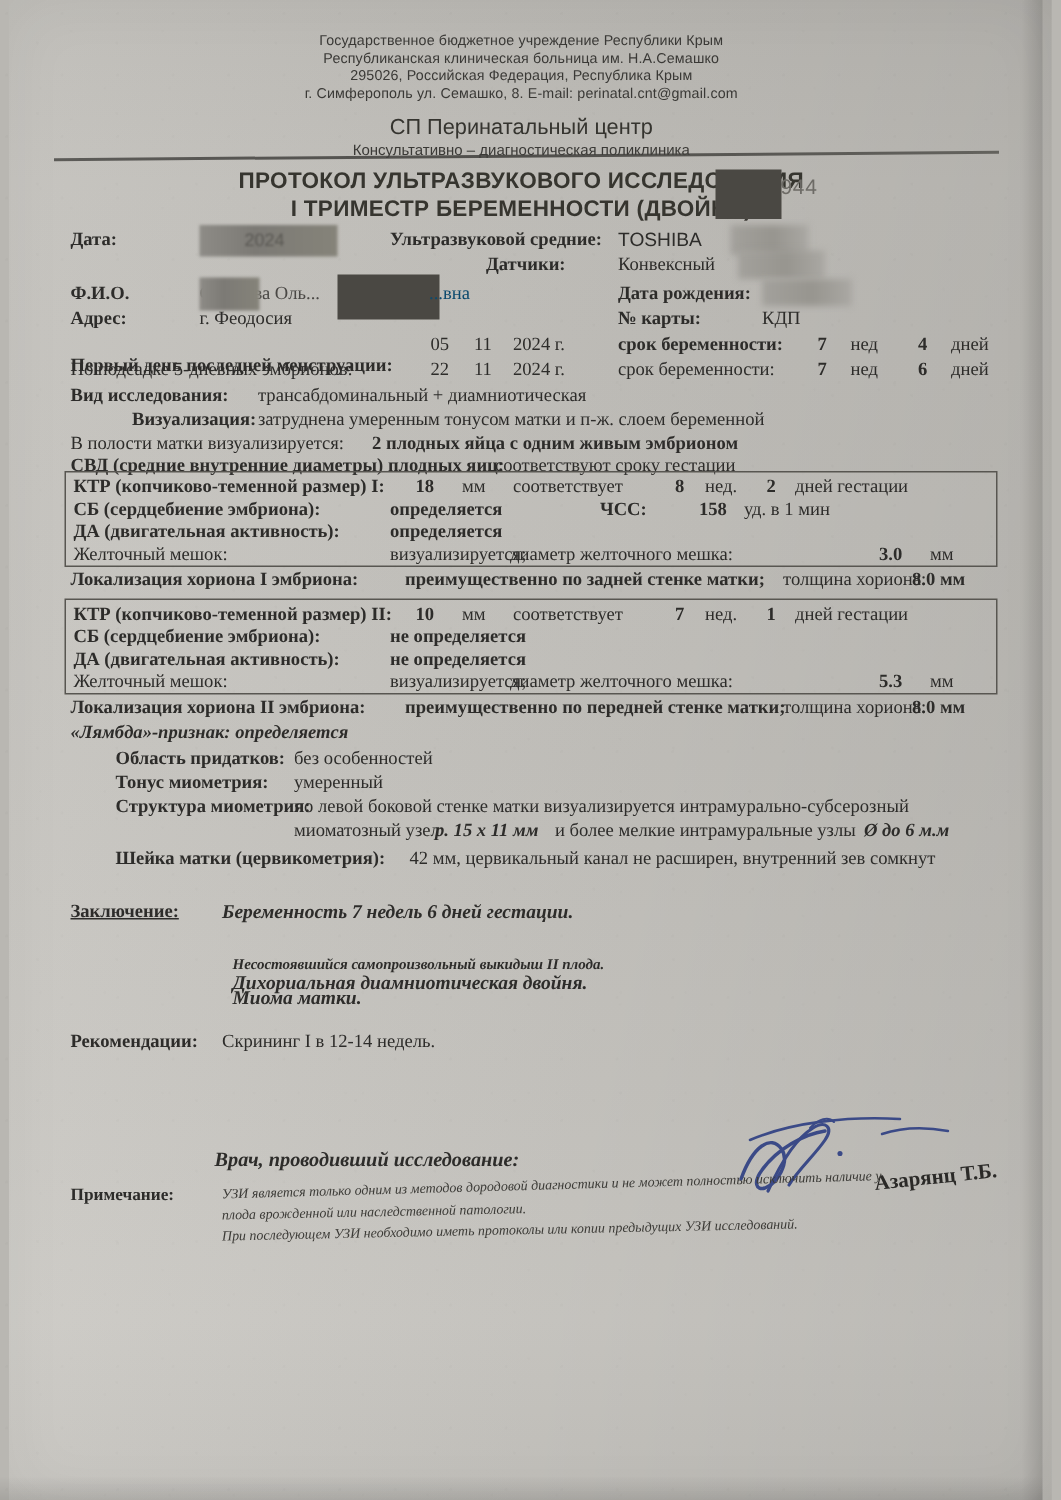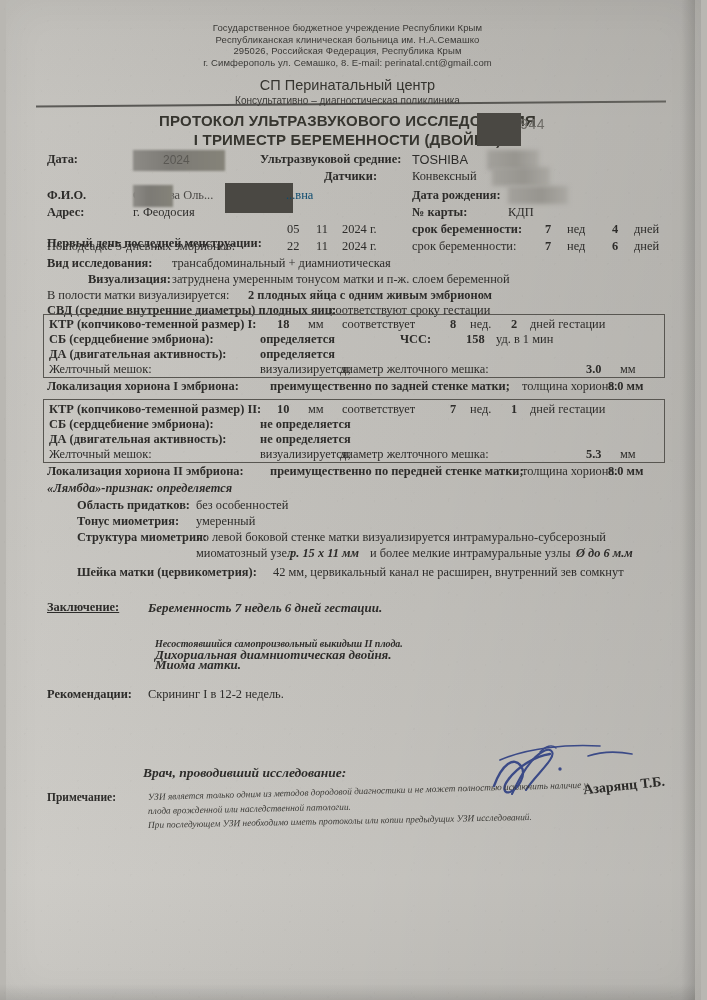--- a/index.html
+++ b/index.html
@@ -291,21 +291,21 @@
   <div class="row b" style="left:77px;top:565px;">Шейка матки (цервикометрия):</div>
   <div class="row" style="left:273px;top:565px;">42 мм, цервикальный канал не расширен, внутренний зев сомкнут</div>
 
   <div class="row b" style="left:47px;top:600px;text-decoration:underline;">Заключение:</div>
   <div class="row b i" style="left:148px;top:600px;font-size:13px;">Беременность  7 недель 6 дней гестации.</div>
   <div class="row b i" style="left:155px;top:619px;font-size:13px;margin-top:28px;">Дихориальная диамниотическая двойня.</div>
   <div class="row b i" style="left:155px;top:638px;font-size:10px;">Несостоявшийся самопроизвольный выкидыш II плода.</div>
   <div class="row b i" style="left:155px;top:657px;font-size:13px;">Миома матки.</div>
 
   <div class="row b" style="left:47px;top:687px;">Рекомендации:</div>
-  <div class="row" style="left:148px;top:687px;">Скрининг I в 12-2 недель.</div>
+  <div class="row" style="left:148px;top:687px;">Скрининг I в 12-14 недель.</div>
 
   <div class="row b i" style="left:143px;top:765px;font-size:13.5px;">Врач, проводивший исследование:</div>
 
   <svg id="sig" viewBox="0 0 150 70">
     <path d="M6 44 C14 22, 26 14, 33 24 C39 33, 30 47, 22 50 C16 52, 14 46, 20 38 C30 24, 48 14, 62 12" fill="none" stroke="#3b4a87" stroke-width="2.3" stroke-linecap="round"></path>
     <path d="M24 52 C34 30, 44 16, 54 10 C62 5, 68 9, 62 18 C56 27, 44 38, 38 48" fill="none" stroke="#3b4a87" stroke-width="2.1" stroke-linecap="round"></path>
     <path d="M12 18 C40 6, 78 2, 112 4" fill="none" stroke="#3b4a87" stroke-width="1.7" stroke-linecap="round"></path>
     <path d="M100 14 C112 10, 128 9, 144 12" fill="none" stroke="#3b4a87" stroke-width="1.6" stroke-linecap="round"></path>
     <path d="M52 10 C58 4, 64 2, 68 6" fill="none" stroke="#3b4a87" stroke-width="1.4" stroke-linecap="round"></path>
     <circle cx="72" cy="27" r="1.7" fill="#3b4a87"></circle>

